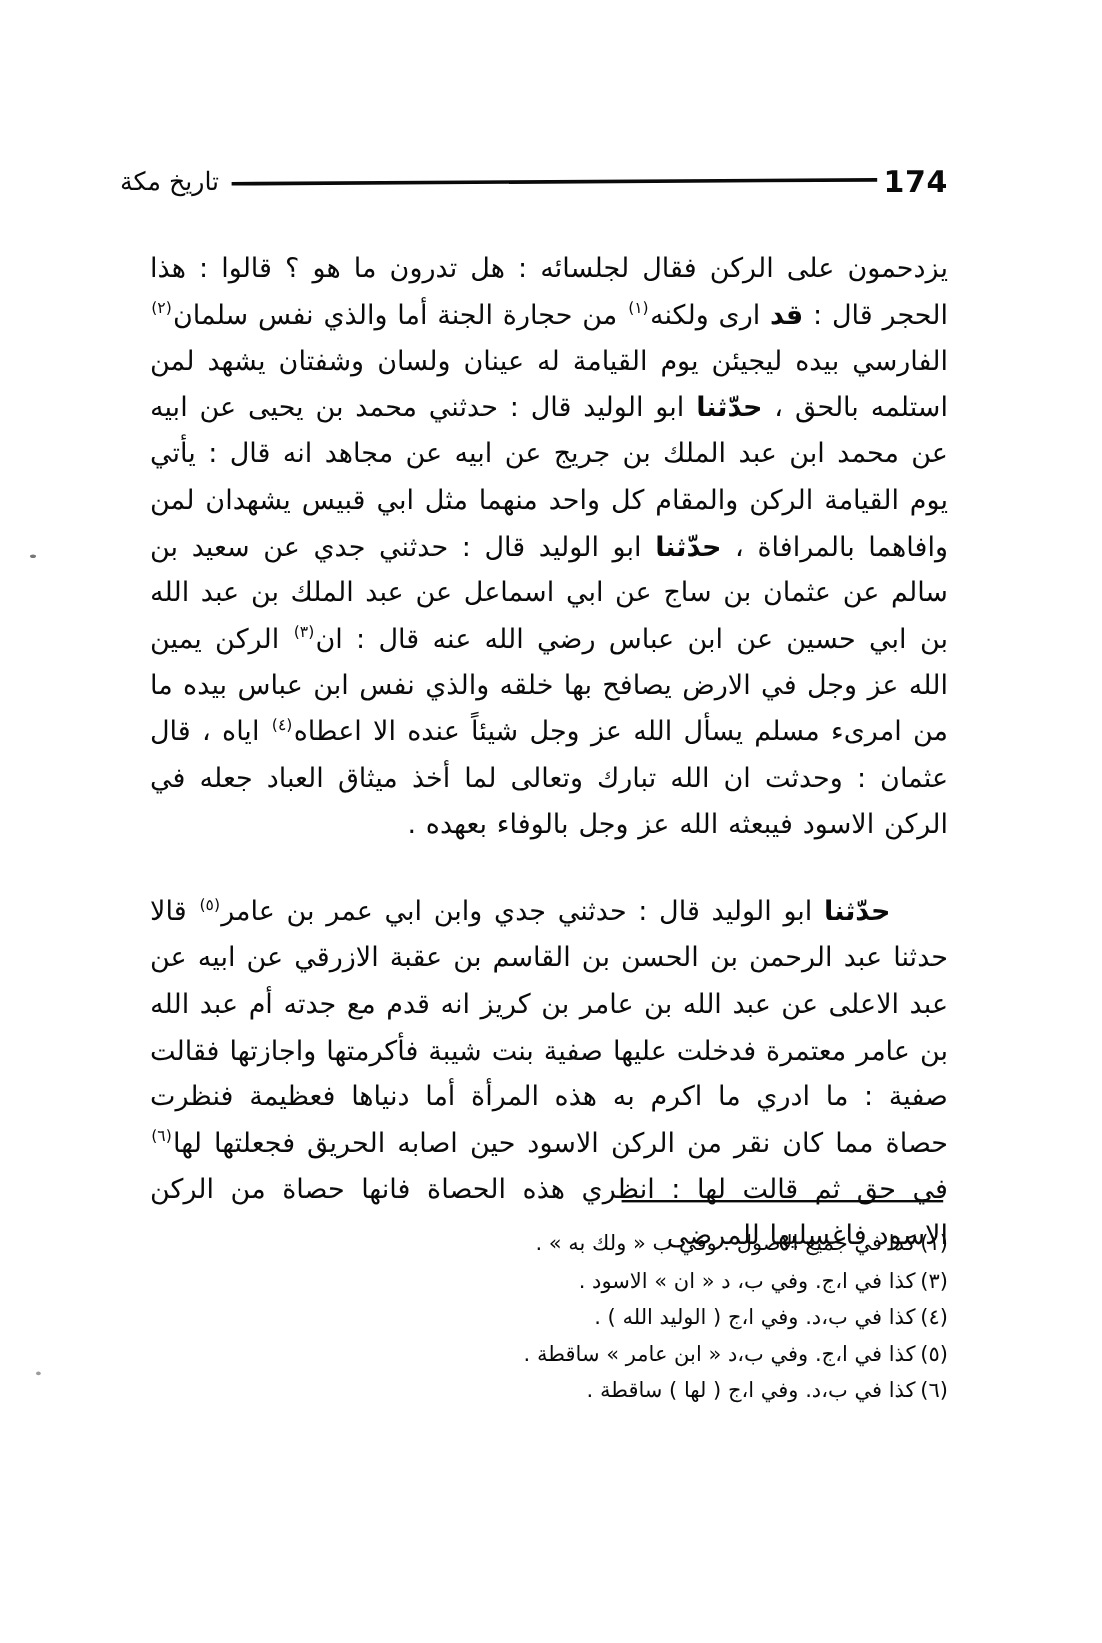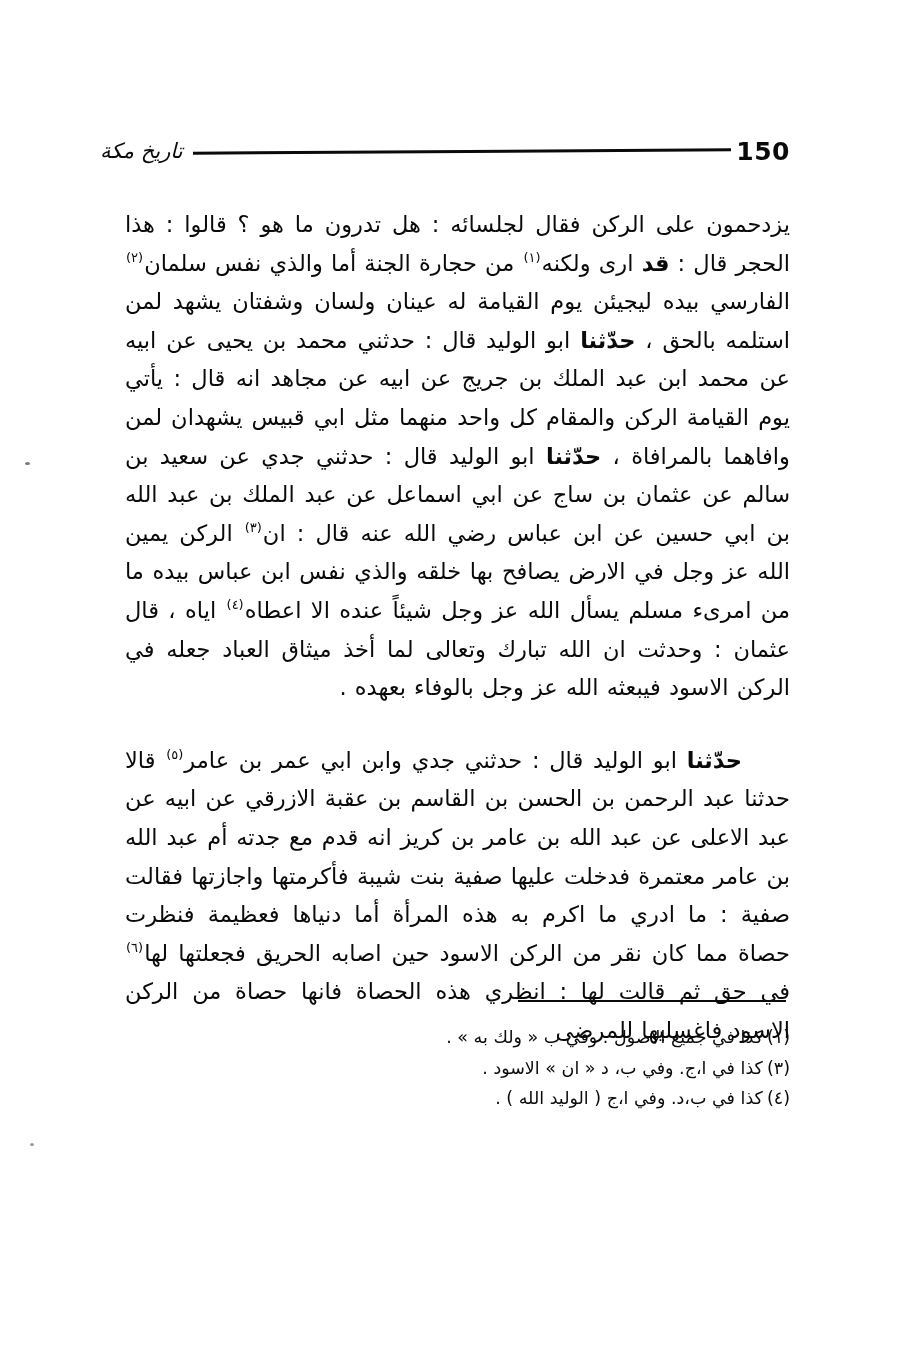--- a/index.html
+++ b/index.html
@@ -50,21 +50,20 @@
     margin: 0 6px 3px 10px;
     transform: rotate(-0.35deg);
   }
 
   #header-title {
     font-size: 21px;
     font-weight: 400;
     white-space: nowrap;
     line-height: 1;
     padding-bottom: 4px;
-    font-style: italic;
   }
 
   
   #body-text {
     position: absolute;
     top: 205px;
     right: 128px;
     width: 665px;
     direction: rtl;
     text-align: justify;
@@ -154,34 +153,36 @@
     height: 3px;
     opacity: 0.55;
   }
 </style>
 </head>
 <body>
 
 <div id="page">
 
   <div id="header">
-    <span id="page-number">150</span>
+    <span id="page-number">174</span>
     <span id="header-rule"></span>
     <span id="header-title">تاريخ مكة</span>
   </div>
 
   <div id="body-text">
       <p class="para"><span>يزدحمون على الركن فقال لجلسائه : هل تدرون ما هو ؟ قالوا : هذا الحجر قال : </span><b>قد</b><span> ارى ولكنه</span><sup class="fn-ref">(١)</sup><span> من حجارة الجنة أما والذي نفس سلمان</span><sup class="fn-ref">(٢)</sup><span> الفارسي بيده ليجيئن يوم القيامة له عينان ولسان وشفتان يشهد لمن استلمه بالحق ، </span><b>حدّثنا</b><span> ابو الوليد قال : حدثني محمد بن يحيى عن ابيه عن محمد ابن عبد الملك بن جريج عن ابيه عن مجاهد انه قال : يأتي يوم القيامة الركن والمقام كل واحد منهما مثل ابي قبيس يشهدان لمن وافاهما بالمرافاة ، </span><b>حدّثنا</b><span> ابو الوليد قال : حدثني جدي عن سعيد بن سالم عن عثمان بن ساج عن ابي اسماعل عن عبد الملك بن عبد الله بن ابي حسين عن ابن عباس رضي الله عنه قال : ان</span><sup class="fn-ref">(٣)</sup><span> الركن يمين الله عز وجل في الارض يصافح بها خلقه والذي نفس ابن عباس بيده ما من امرىء مسلم يسأل الله عز وجل شيئاً عنده الا اعطاه</span><sup class="fn-ref">(٤)</sup><span> اياه ، قال عثمان : وحدثت ان الله تبارك وتعالى لما أخذ ميثاق العباد جعله في الركن الاسود فيبعثه الله عز وجل بالوفاء بعهده .</span></p>
       <p class="para indented last-ragged"><b>حدّثنا</b><span> ابو الوليد قال : حدثني جدي وابن ابي عمر بن عامر</span><sup class="fn-ref">(٥)</sup><span> قالا حدثنا عبد الرحمن بن الحسن بن القاسم بن عقبة الازرقي عن ابيه عن عبد الاعلى عن عبد الله بن عامر بن كريز انه قدم مع جدته أم عبد الله بن عامر معتمرة فدخلت عليها صفية بنت شيبة فأكرمتها واجازتها فقالت صفية : ما ادري ما اكرم به هذه المرأة أما دنياها فعظيمة فنظرت حصاة مما كان نقر من الركن الاسود حين اصابه الحريق فجعلتها لها</span><sup class="fn-ref">(٦)</sup><span> في حق ثم قالت لها : انظري هذه الحصاة فانها حصاة من الركن الاسود فاغسليها للمرضى</span></p>
     </div>
 
   <div id="footnote-rule"></div>
 
   <div id="footnotes">
       <p class="footnote"><span class="fn-num">(١)</span><span>كذا في جميع الاصول . وفي ب « ولك به » .</span></p>
       <p class="footnote"><span class="fn-num">(٣)</span><span>كذا في ا،ج. وفي ب، د « ان » الاسود .</span></p>
       <p class="footnote"><span class="fn-num">(٤)</span><span>كذا في ب،د. وفي ا،ج ( الوليد الله ) .</span></p>
+      <p class="footnote"><span class="fn-num">(٥)</span><span>كذا في ا،ج. وفي ب،د « ابن عامر » ساقطة .</span></p>
+      <p class="footnote"><span class="fn-num">(٦)</span><span>كذا في ب،د. وفي ا،ج ( لها ) ساقطة .</span></p>
     </div>
 
   <span class="speck" id="speck-left-margin"></span>
   <span class="speck" id="speck-left-lower"></span>
 
 </div>
 
 </body></html>

